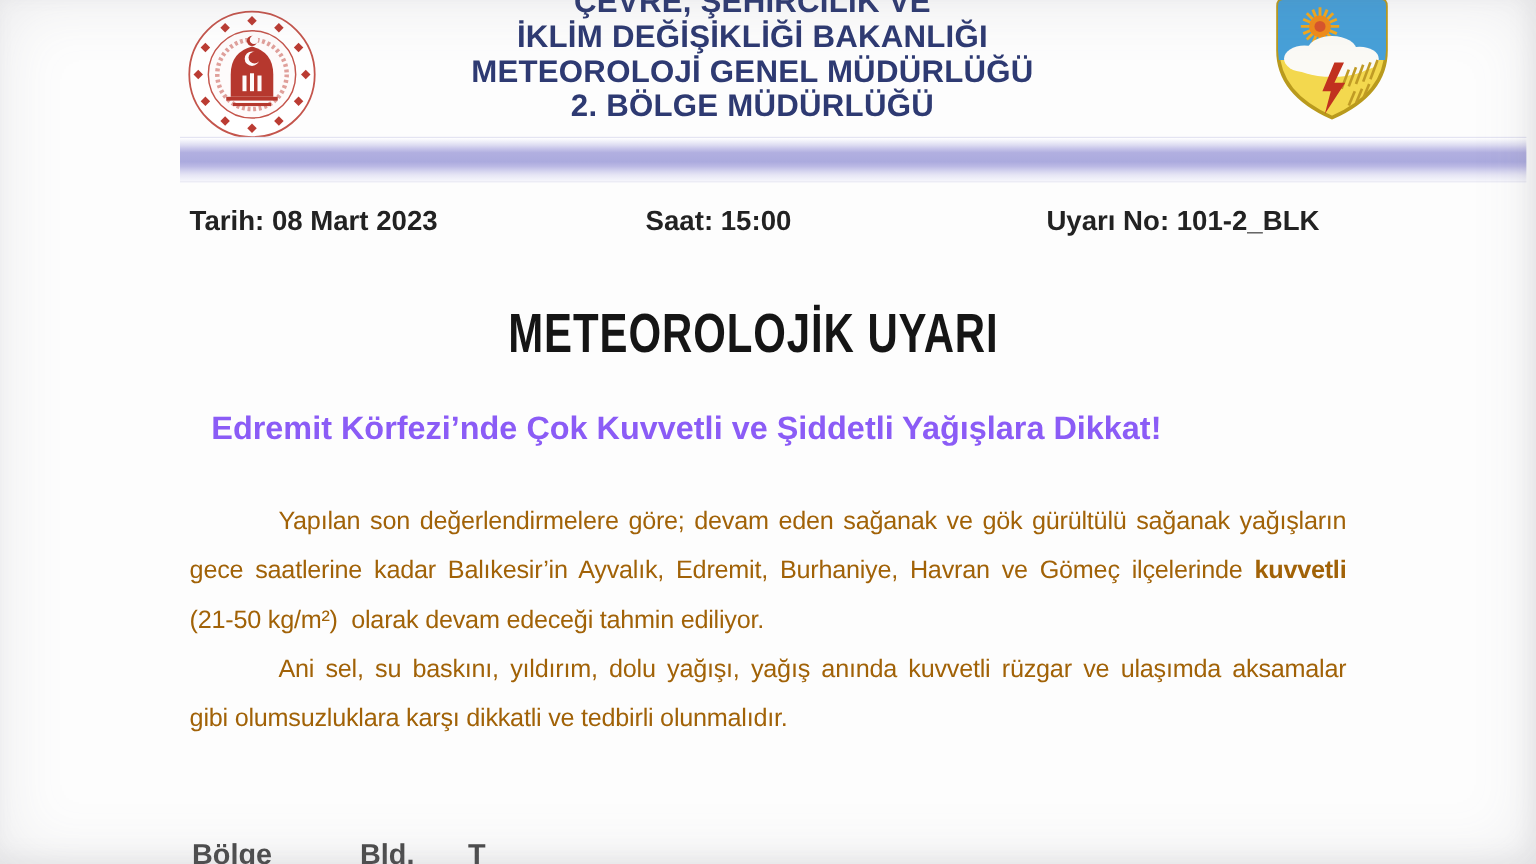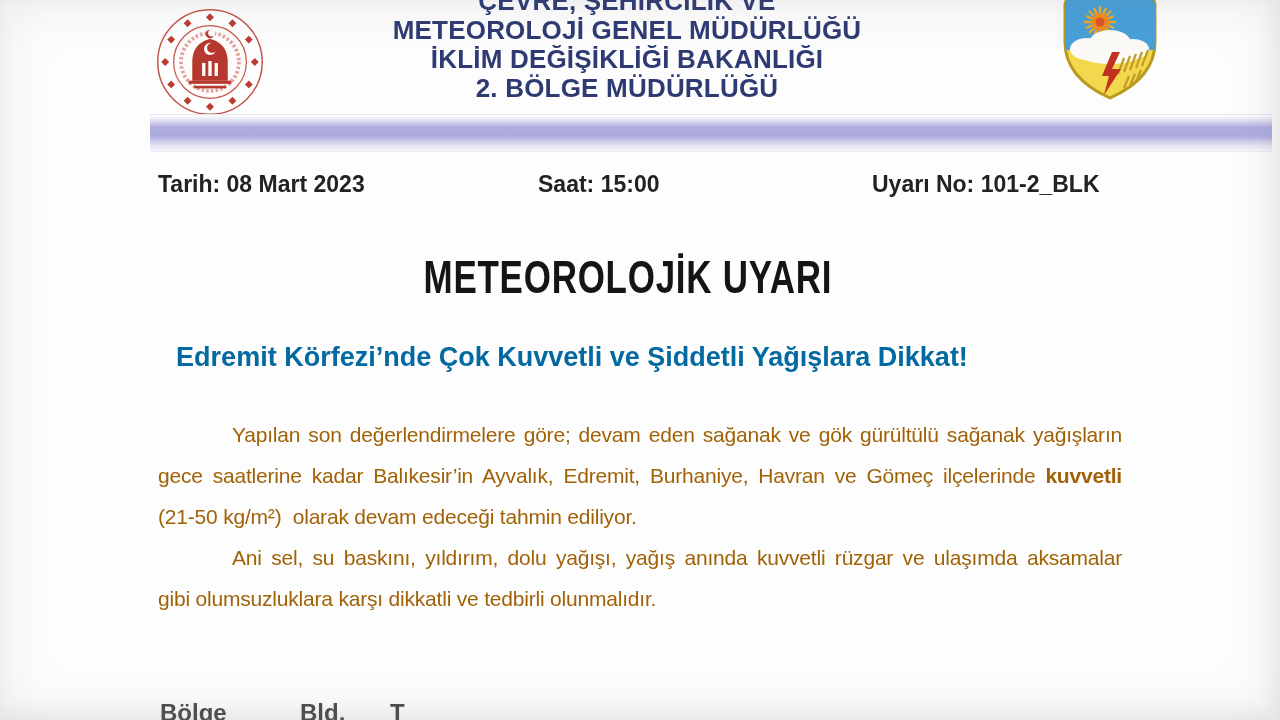--- a/index.html
+++ b/index.html
@@ -37,21 +37,21 @@
     font-weight:bold;font-size:23px;line-height:32px;color:#222;}
   .meta-date{position:absolute;left:158px;}
   .meta-time{position:absolute;left:538px;}
   .meta-warnno{position:absolute;left:872px;}
 
   
   .doc-title{position:absolute;left:0;top:250px;width:1256px;text-align:center;
     font-weight:bold;font-size:46px;line-height:54px;color:#151515;}
   .doc-title .squeeze{display:inline-block;transform:scaleX(.76);transform-origin:center;letter-spacing:1px;}
   .doc-subtitle{position:absolute;left:0;top:340px;width:1144px;text-align:center;
-    font-weight:bold;font-size:27px;line-height:34px;color:#0369a1;}
+    font-weight:bold;font-size:27px;line-height:34px;color:#8b5cf6;}
 
   
   .body-block{position:absolute;left:158px;top:414px;width:964px;font-size:21px;letter-spacing:-0.2px;color:#a16207;}
   .bline{height:41px;line-height:41px;overflow:hidden;}
   .jline{text-align:justify;text-align-last:justify;}
   .indent{padding-left:74px;}
   .b{font-weight:bold;}
 
   
   .cutoff{position:absolute;left:0;top:701px;width:1280px;height:19px;
@@ -135,22 +135,22 @@
           <line x1="71" y1="78" x2="66" y2="90"></line>
           <line x1="77" y1="76" x2="72" y2="88"></line>
           <line x1="83" y1="72" x2="78" y2="84"></line>
         </g>
         <polygon points="54,54 44,78 51,78 46,97 63,71 54,71 62,54" fill="#c1311f"></polygon>
       </g>
     </svg>
 
     <div class="org-block">
       <div>ÇEVRE, ŞEHİRCİLİK VE</div>
+      <div>İKLİM DEĞİŞİKLİĞİ BAKANLIĞI</div>
       <div>METEOROLOJİ GENEL MÜDÜRLÜĞÜ</div>
-      <div>İKLİM DEĞİŞİKLİĞİ BAKANLIĞI</div>
       <div>2. BÖLGE MÜDÜRLÜĞÜ</div>
     </div>
 
     <div class="divider"></div>
 
     <div class="meta-row">
       <span class="meta-date">
         <span>Tarih:</span>
         <span>08 Mart 2023</span>
       </span>

